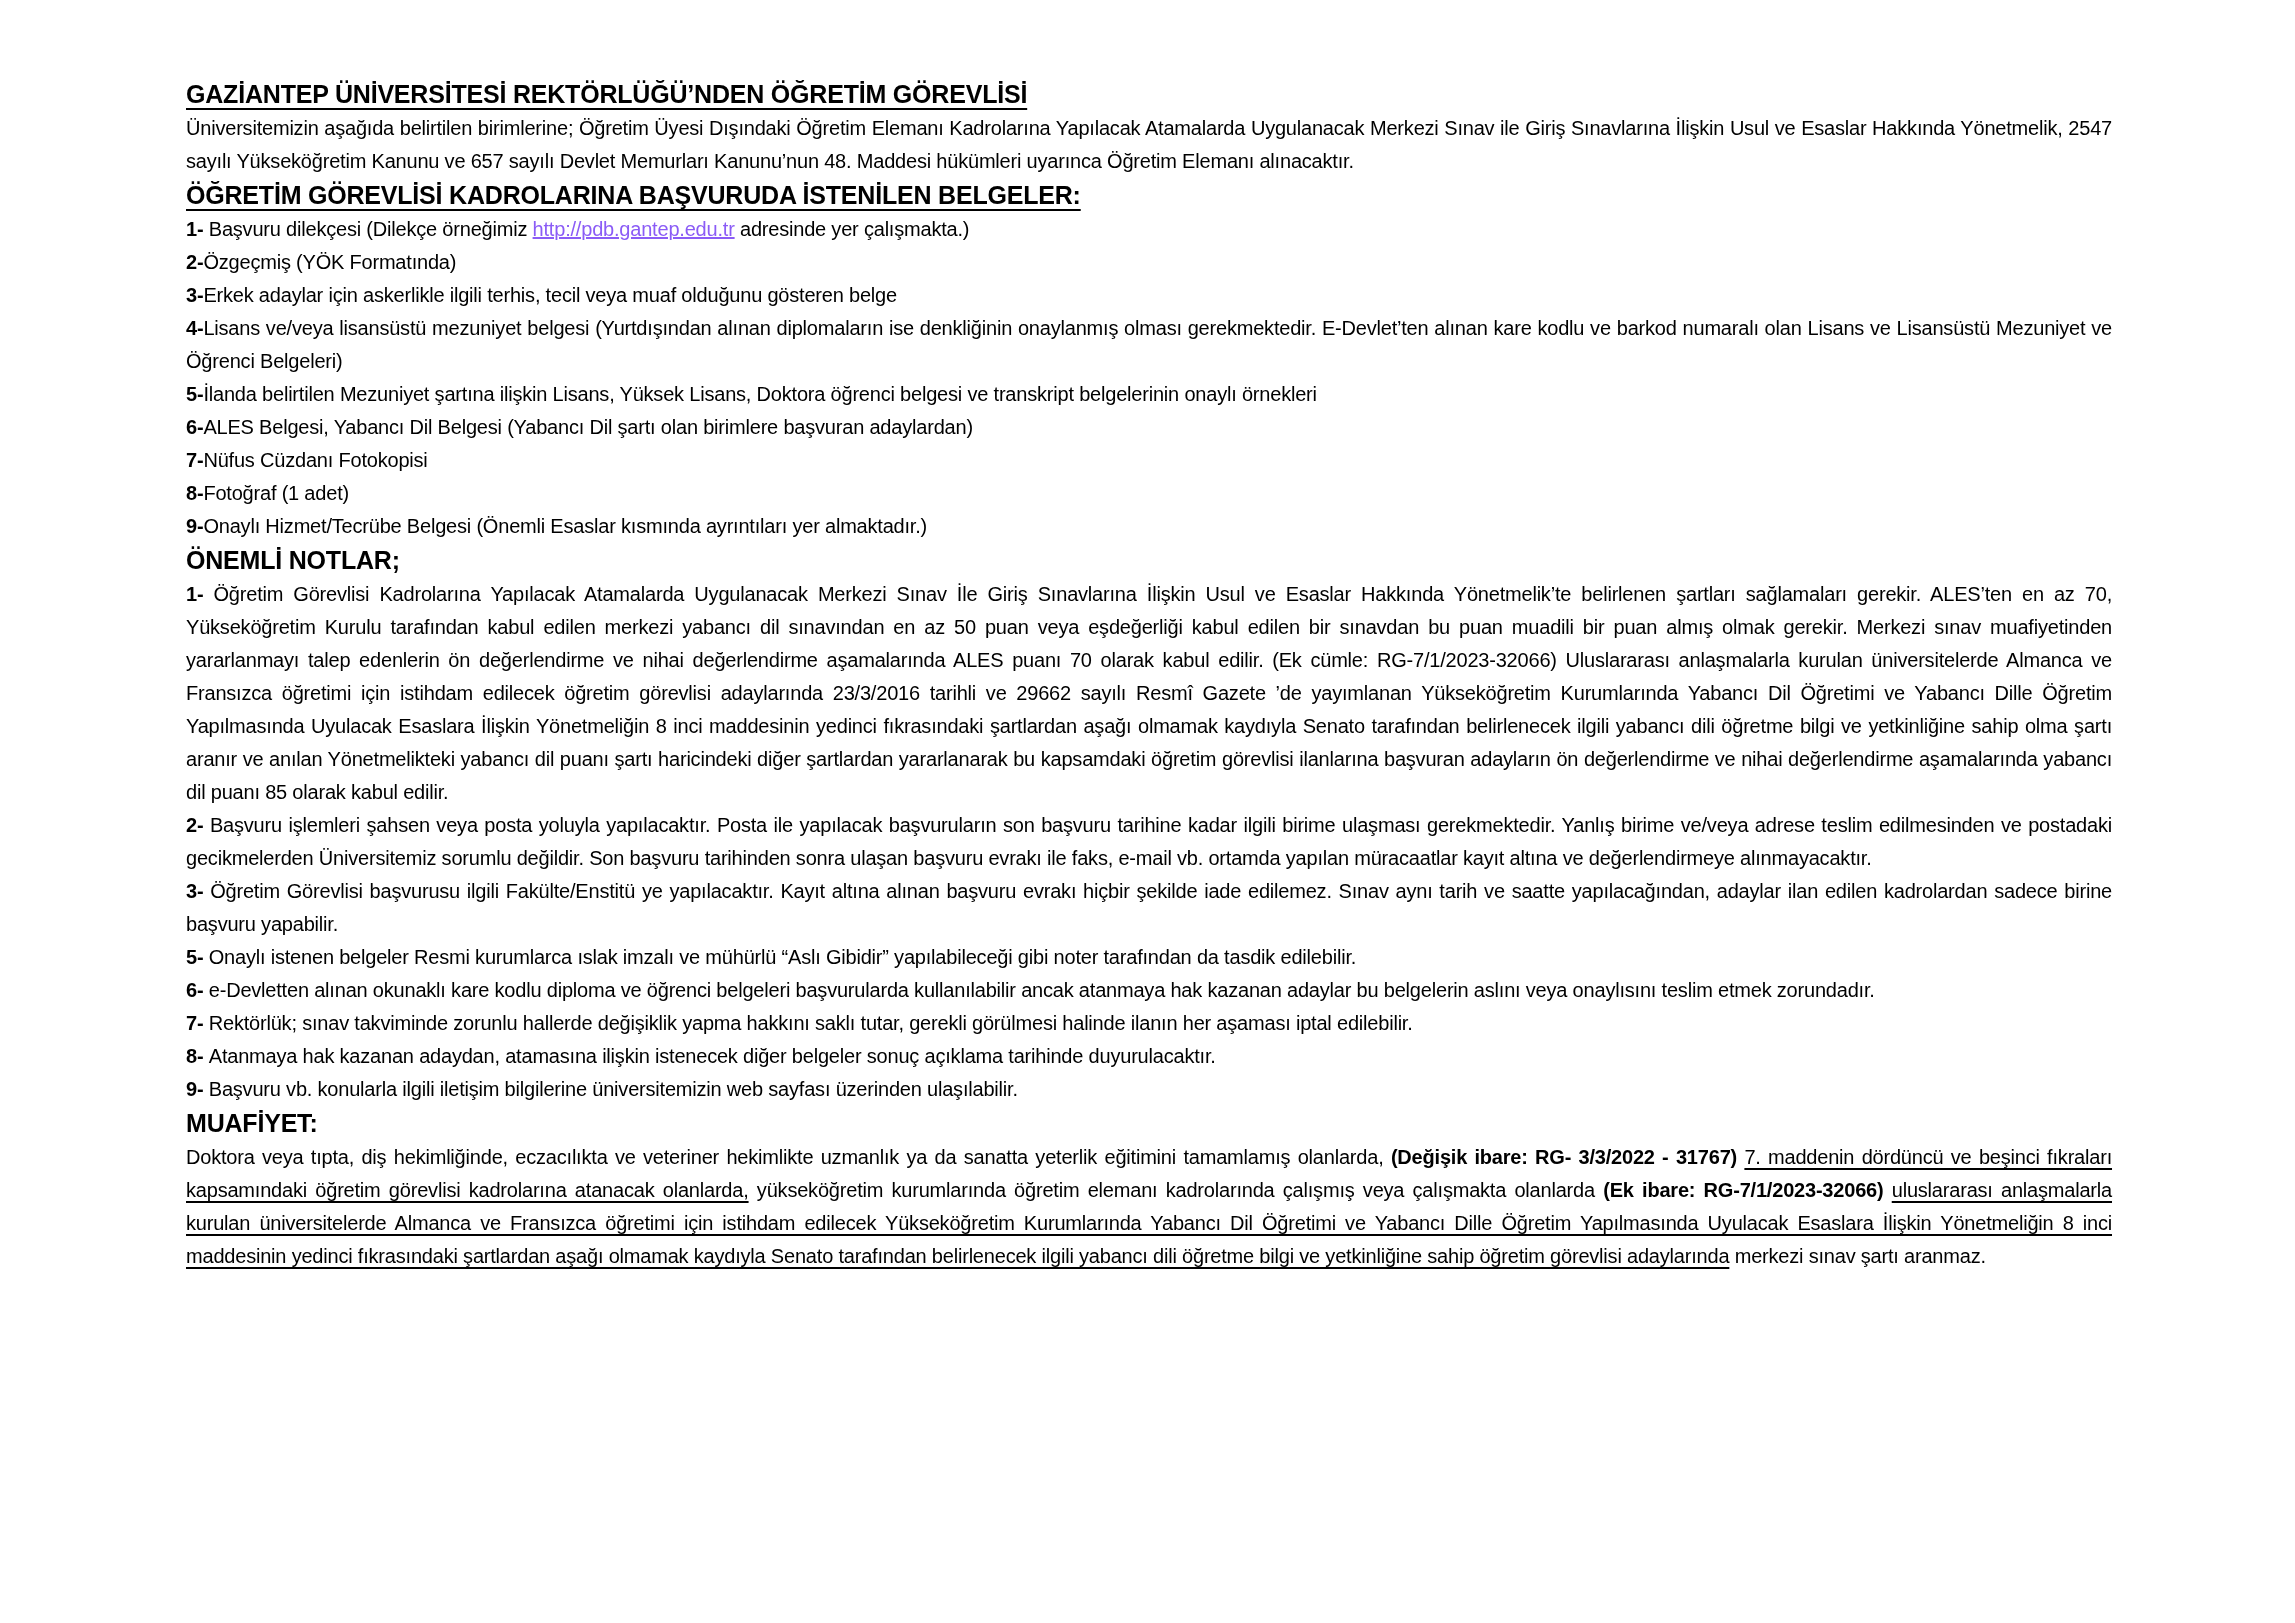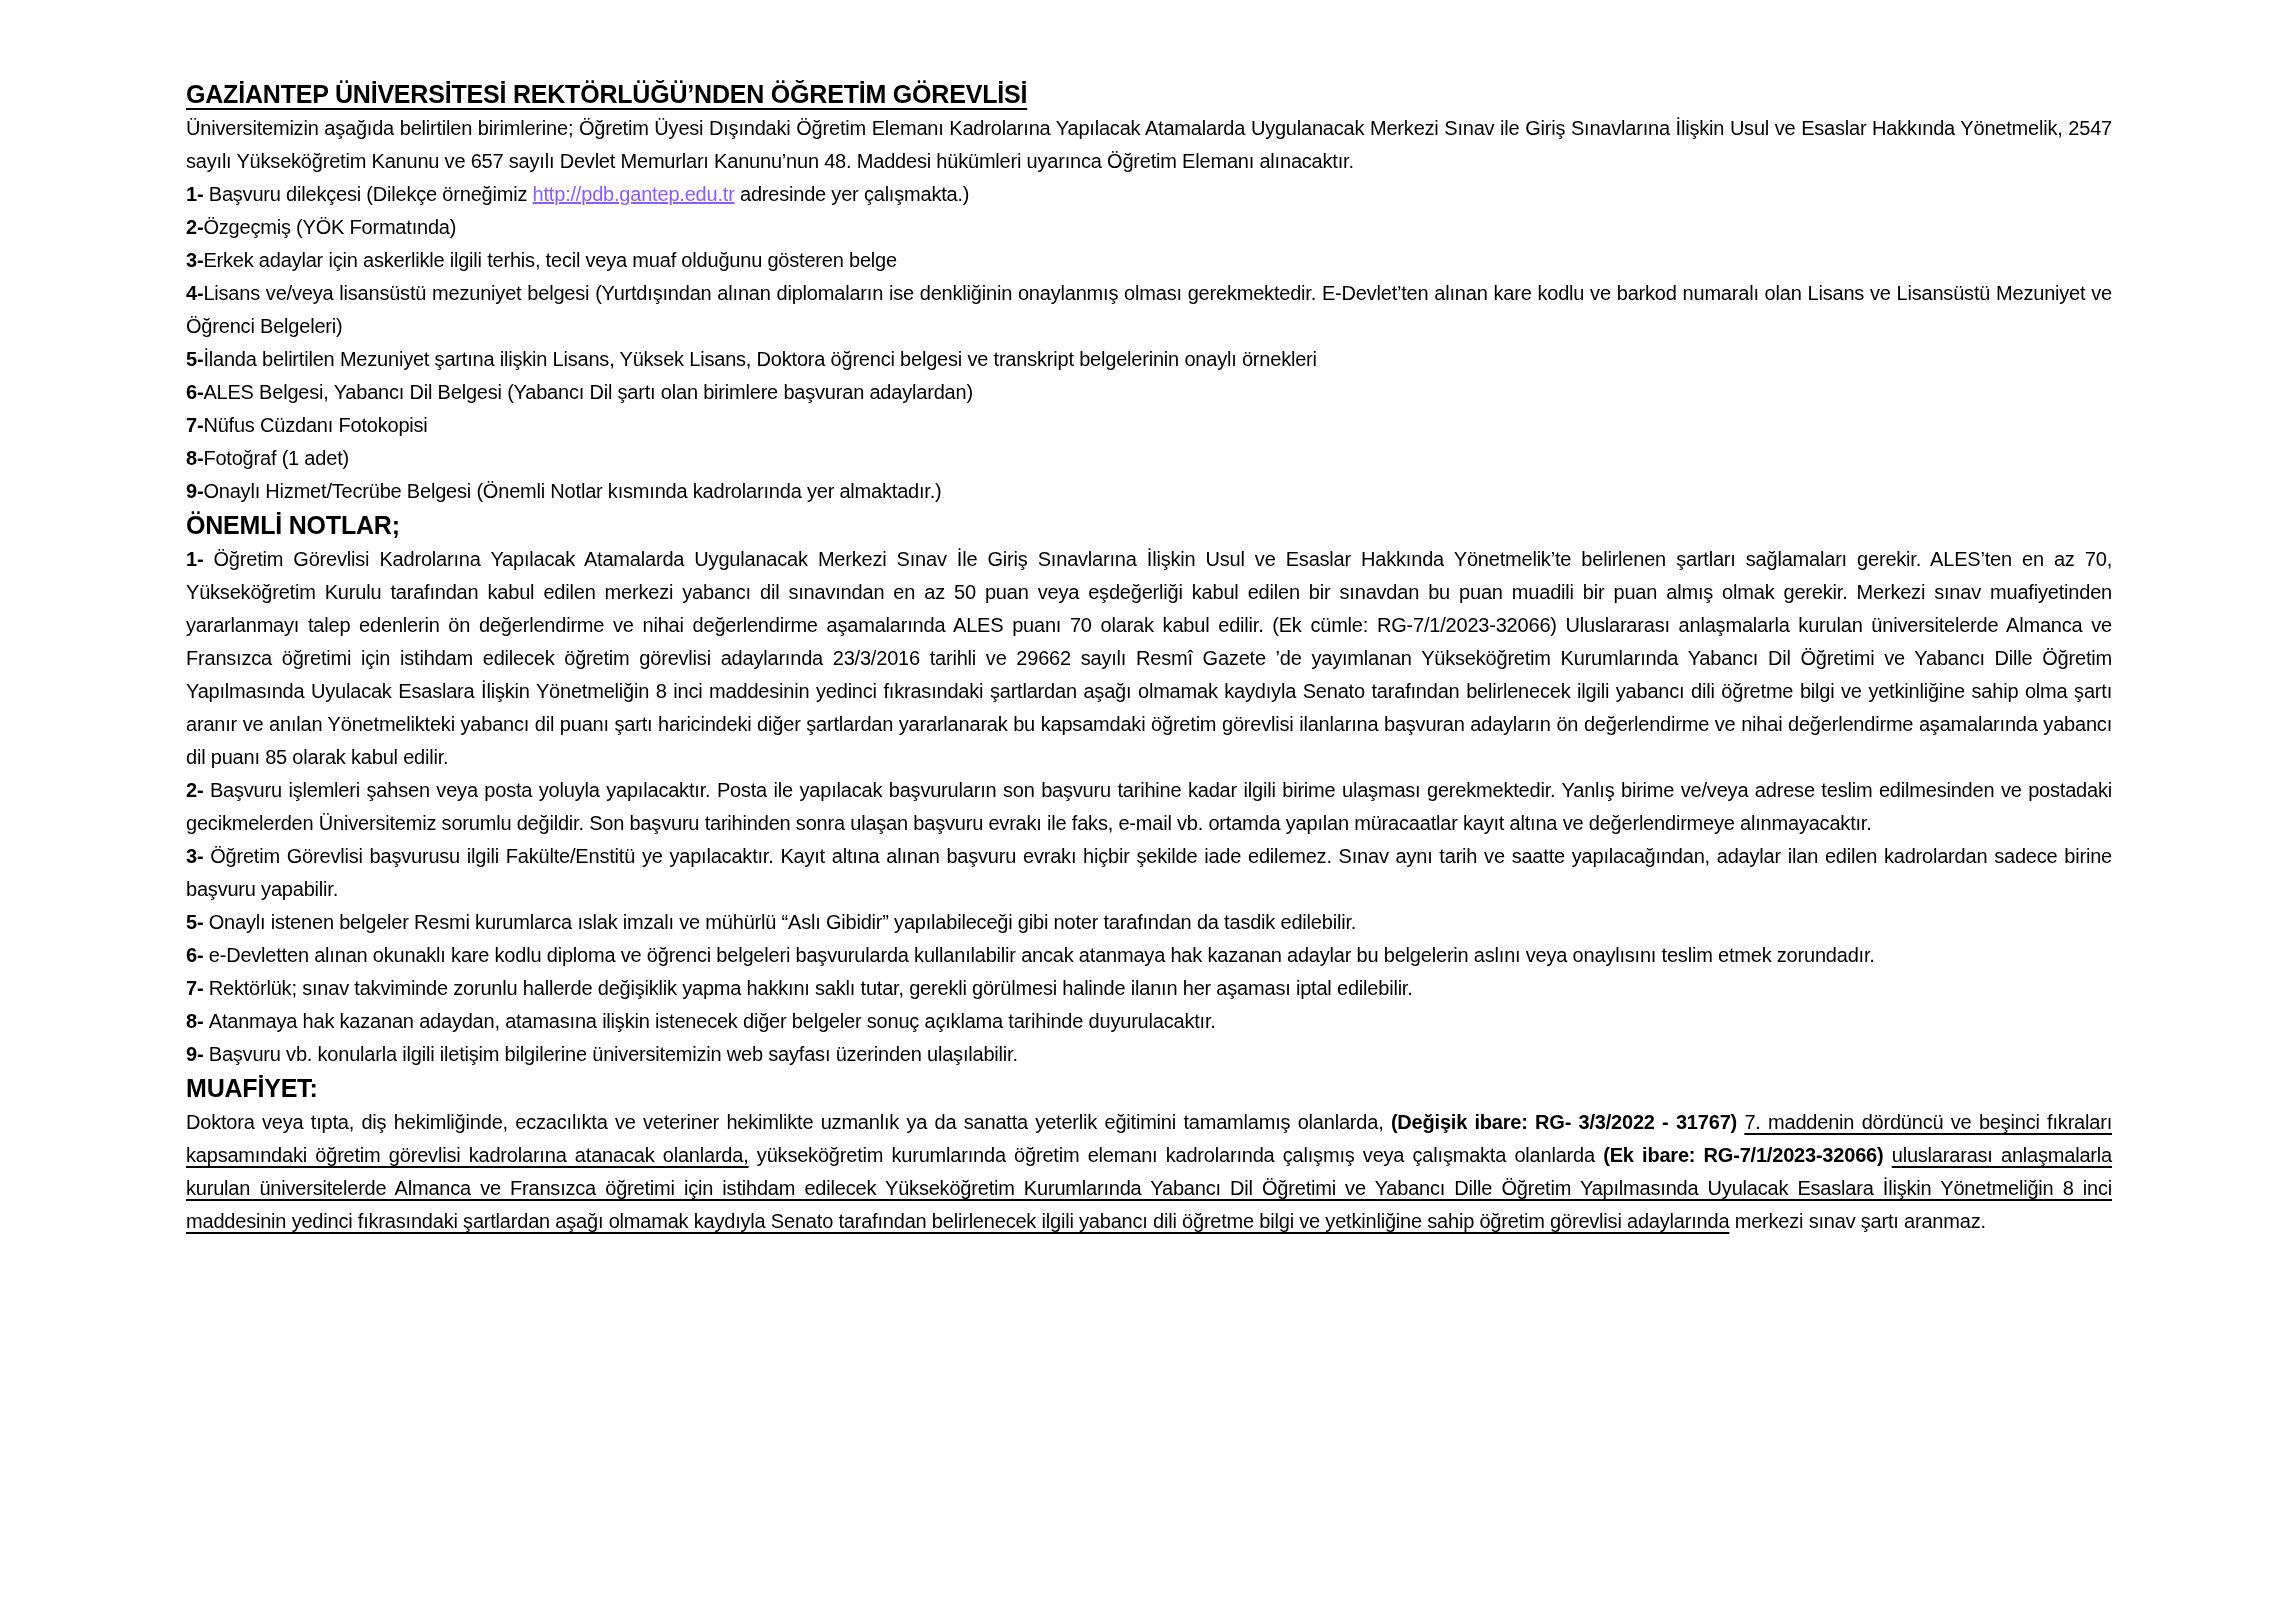--- a/index.html
+++ b/index.html
@@ -50,31 +50,32 @@
 </style>
 </head>
 <body>
 
 <div class="sheet">
 
   <h1 class="head underl">GAZİANTEP ÜNİVERSİTESİ REKTÖRLÜĞÜ’NDEN ÖĞRETİM GÖREVLİSİ</h1>
 
   <p class="para">Üniversitemizin aşağıda belirtilen birimlerine; Öğretim Üyesi Dışındaki Öğretim Elemanı Kadrolarına Yapılacak Atamalarda Uygulanacak Merkezi Sınav ile Giriş Sınavlarına İlişkin Usul ve Esaslar Hakkında Yönetmelik, 2547 sayılı Yükseköğretim Kanunu ve 657 sayılı Devlet Memurları Kanunu’nun 48. Maddesi hükümleri uyarınca Öğretim Elemanı alınacaktır.</p>
 
+  <h2 class="head underl">ÖĞRETİM GÖREVLİSİ KADROLARINA BAŞVURUDA İSTENİLEN BELGELER:</h2>
 
   <div>
     <p class="para"><span class="b">1-</span><span> Başvuru dilekçesi (Dilekçe örneğimiz </span><a class="link" href="#">http://pdb.gantep.edu.tr</a><span> adresinde yer çalışmakta.)</span></p>
     <p class="para"><span class="b">2-</span><span>Özgeçmiş (YÖK Formatında)</span></p>
     <p class="para"><span class="b">3-</span><span>Erkek adaylar için askerlikle ilgili terhis, tecil veya muaf olduğunu gösteren belge</span></p>
     <p class="para"><span class="b">4-</span><span>Lisans ve/veya lisansüstü mezuniyet belgesi (Yurtdışından alınan diplomaların ise denkliğinin onaylanmış olması gerekmektedir. E-Devlet’ten alınan kare kodlu ve barkod numaralı olan Lisans ve Lisansüstü Mezuniyet ve Öğrenci Belgeleri)</span></p>
     <p class="para"><span class="b">5-</span><span>İlanda belirtilen Mezuniyet şartına ilişkin Lisans, Yüksek Lisans, Doktora öğrenci belgesi ve transkript belgelerinin onaylı örnekleri</span></p>
     <p class="para"><span class="b">6-</span><span>ALES Belgesi, Yabancı Dil Belgesi (Yabancı Dil şartı olan birimlere başvuran adaylardan)</span></p>
     <p class="para"><span class="b">7-</span><span>Nüfus Cüzdanı Fotokopisi</span></p>
     <p class="para"><span class="b">8-</span><span>Fotoğraf (1 adet)</span></p>
-    <p class="para"><span class="b">9-</span><span>Onaylı Hizmet/Tecrübe Belgesi (Önemli Notlar kısmında kadrolarında yer almaktadır.)</span></p>
+    <p class="para"><span class="b">9-</span><span>Onaylı Hizmet/Tecrübe Belgesi (Önemli Esaslar kısmında ayrıntıları yer almaktadır.)</span></p>
   </div>
 
   <h2 class="head">ÖNEMLİ NOTLAR;</h2>
 
   <div>
     <p class="para"><span class="b">1- </span><span>Öğretim Görevlisi Kadrolarına Yapılacak Atamalarda Uygulanacak Merkezi Sınav İle Giriş Sınavlarına İlişkin Usul ve Esaslar Hakkında Yönetmelik’te belirlenen şartları sağlamaları gerekir. ALES’ten en az 70, Yükseköğretim Kurulu tarafından kabul edilen merkezi yabancı dil sınavından en az 50 puan veya eşdeğerliği kabul edilen bir sınavdan bu puan muadili bir puan almış olmak gerekir. Merkezi sınav muafiyetinden yararlanmayı talep edenlerin ön değerlendirme ve nihai değerlendirme aşamalarında ALES puanı 70 olarak kabul edilir. (Ek cümle: RG-7/1/2023-32066) Uluslararası anlaşmalarla kurulan üniversitelerde Almanca ve Fransızca öğretimi için istihdam edilecek öğretim görevlisi adaylarında 23/3/2016 tarihli ve 29662 sayılı Resmî Gazete ’de yayımlanan Yükseköğretim Kurumlarında Yabancı Dil Öğretimi ve Yabancı Dille Öğretim Yapılmasında Uyulacak Esaslara İlişkin Yönetmeliğin 8 inci maddesinin yedinci fıkrasındaki şartlardan aşağı olmamak kaydıyla Senato tarafından belirlenecek ilgili yabancı dili öğretme bilgi ve yetkinliğine sahip olma şartı aranır ve anılan Yönetmelikteki yabancı dil puanı şartı haricindeki diğer şartlardan yararlanarak bu kapsamdaki öğretim görevlisi ilanlarına başvuran adayların ön değerlendirme ve nihai değerlendirme aşamalarında yabancı dil puanı 85 olarak kabul edilir.</span></p>
     <p class="para"><span class="b">2- </span><span>Başvuru işlemleri şahsen veya posta yoluyla yapılacaktır. Posta ile yapılacak başvuruların son başvuru tarihine kadar ilgili birime ulaşması gerekmektedir. Yanlış birime ve/veya adrese teslim edilmesinden ve postadaki gecikmelerden Üniversitemiz sorumlu değildir. Son başvuru tarihinden sonra ulaşan başvuru evrakı ile faks, e-mail vb. ortamda yapılan müracaatlar kayıt altına ve değerlendirmeye alınmayacaktır.</span></p>
     <p class="para"><span class="b">3- </span><span>Öğretim Görevlisi başvurusu ilgili Fakülte/Enstitü ye yapılacaktır. Kayıt altına alınan başvuru evrakı hiçbir şekilde iade edilemez. Sınav aynı tarih ve saatte yapılacağından, adaylar ilan edilen kadrolardan sadece birine başvuru yapabilir.</span></p>
     <p class="para"><span class="b">5- </span><span>Onaylı istenen belgeler Resmi kurumlarca ıslak imzalı ve mühürlü “Aslı Gibidir” yapılabileceği gibi noter tarafından da tasdik edilebilir.</span></p>
     <p class="para"><span class="b">6- </span><span>e-Devletten alınan okunaklı kare kodlu diploma ve öğrenci belgeleri başvurularda kullanılabilir ancak atanmaya hak kazanan adaylar bu belgelerin aslını veya onaylısını teslim etmek zorundadır.</span></p>

